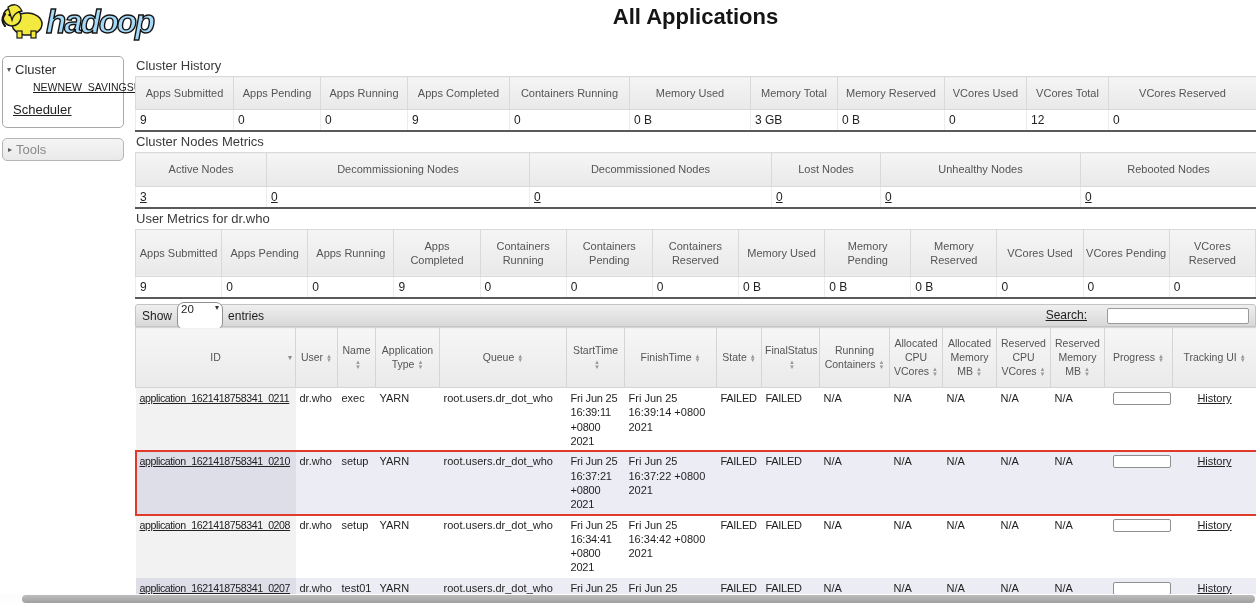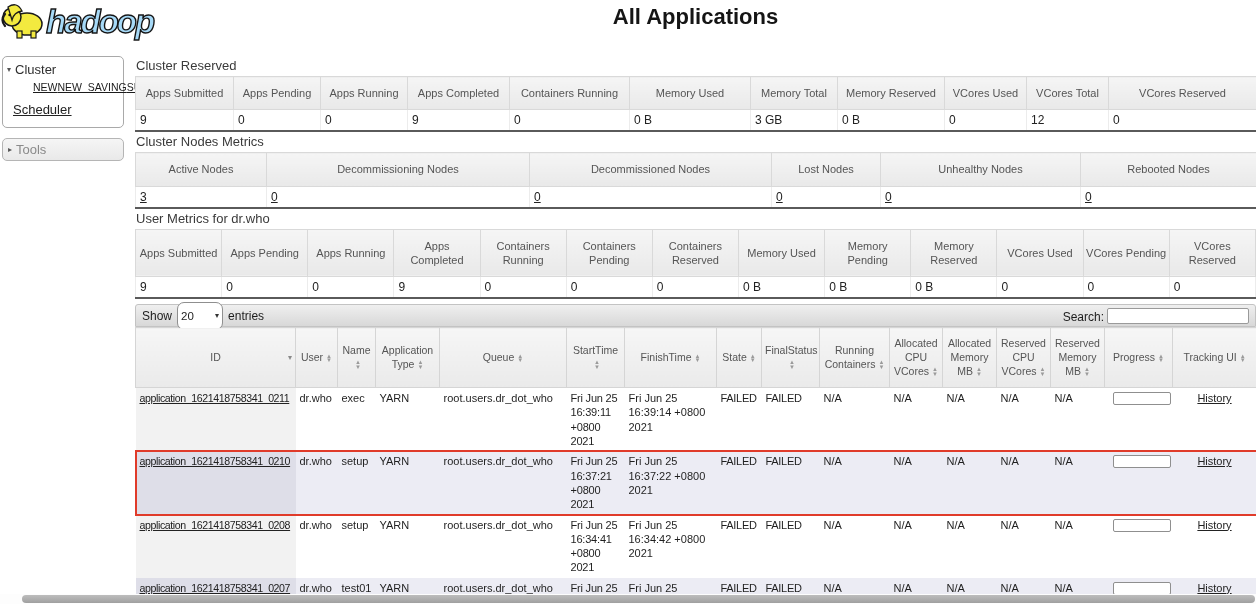--- a/index.html
+++ b/index.html
@@ -41,25 +41,25 @@
     border-bottom:2px solid #5a5a5a; margin-bottom:1px; }
   .metrics th { background:linear-gradient(#f5f5f5,#e9e9e9); border:1px solid #d9d9d9;
     font-weight:normal; font-size:11px; color:#555; padding:9px 2px; text-align:center; line-height:1.3;margin-top:20px; }
   .metrics td { font-size:12px; color:#222; padding:3px 4px; text-align:left;
     border-left:1px solid #ececec; border-right:1px solid #ececec; height:13px; }
 
   
   .toolbar { margin-top:5px; height:23px; padding:3px 6px;
     background:linear-gradient(#efefef,#d8d8d8); border:1px solid #c3c3c3;
     border-radius:3px 3px 0 0; display:flex; align-items:center; font-size:12px; color:#1d1d1d; }
-  .select-box { display:inline-flex; align-items:center; justify-content:space-between;
+  .select-box { display:inline-flex; align-items:flex-start; justify-content:space-between;
     width:46px; height:28px; background:#fff; border:1px solid #8f8f8f; border-radius:7px;
     padding:0 3px; margin:0 5px; font-size:11.5px; cursor:pointer; }
   .chevron { font-size:8px; color:#333; }
-  .toolbar-right { margin-left:auto; display:flex; align-items:flex-end; gap:3px; }
+  .toolbar-right { margin-left:auto; display:flex; align-items:flex-start; gap:20px;text-decoration:underline; }
   .search-input { width:142px; height:16px; border:1px solid #9a9a9a; border-radius:2px;
     font-size:12px; padding:0 3px; background:#fff; }
 
   
   table.apps { width:100%; border-collapse:collapse; table-layout:fixed; }
   .apps thead th { background:linear-gradient(#f6f6f6,#eaeaea); border:1px solid #d5d5d5;
     font-weight:normal; font-size:10.5px; color:#555; text-align:center; vertical-align:middle;
     padding:3px 3px; height:60px; position:relative; line-height:1.3; cursor:pointer; }
   .sort-both { display:inline-flex; flex-direction:column; vertical-align:middle;
     margin-left:3px; color:#9a9a9a; font-size:6px; line-height:4.5px; }
@@ -122,21 +122,21 @@
       <a class="scheduler-link" href="#">Scheduler</a>
     </div>
   </div>
   <div class="tools-panel">
     <span class="tri">▸</span>
     <span>Tools</span>
   </div>
 </div>
 
 <div class="main">
-  <h2 class="metric-title">Cluster Reserved</h2>
+  <h2 class="metric-title">Cluster History</h2>
   <table class="metrics" id="cluster-metrics-table">
       <colgroup>
         <col style="width:98px">
         <col style="width:87px">
         <col style="width:87px">
         <col style="width:102px">
         <col style="width:120px">
         <col style="width:121px">
         <col style="width:87px">
         <col style="width:107px">

